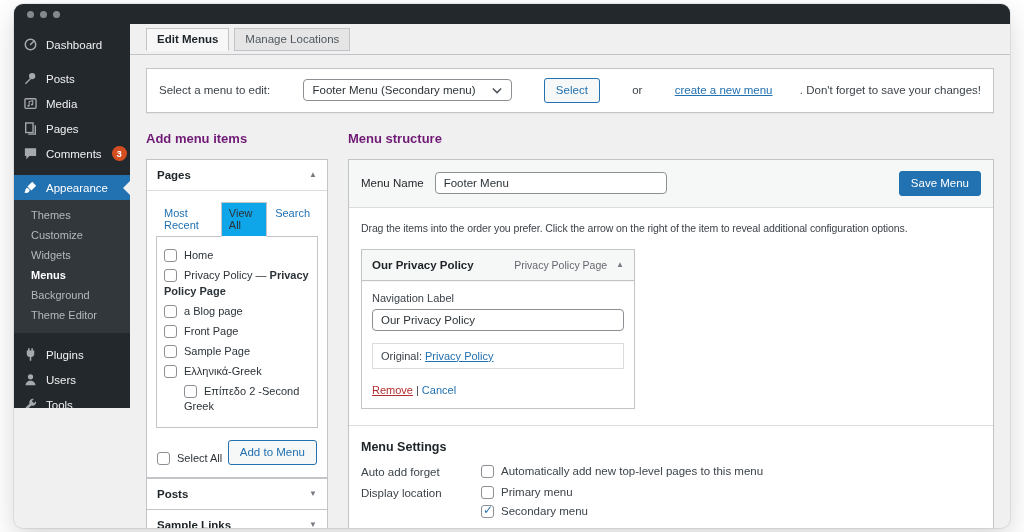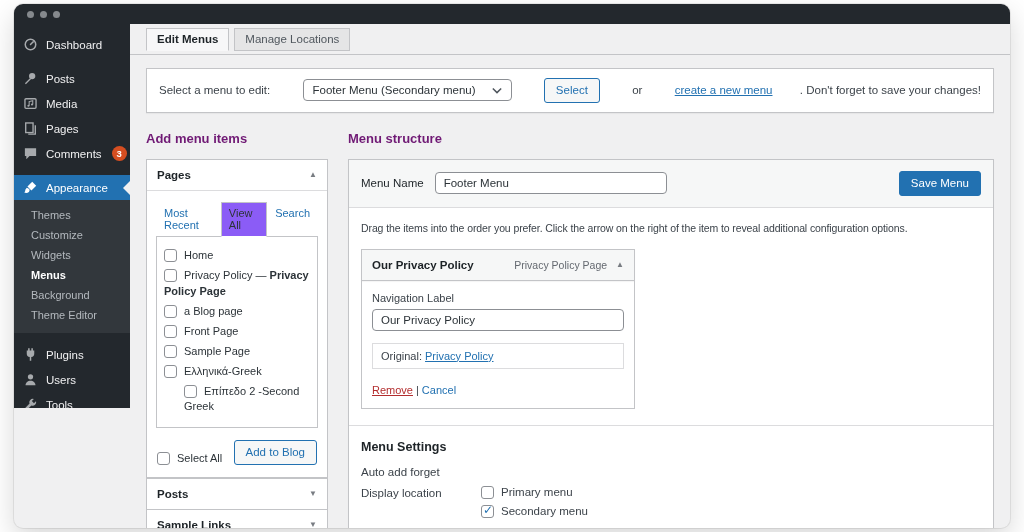--- a/index.html
+++ b/index.html
@@ -55,21 +55,21 @@
   
   .left-col{ width:182px; flex:none; }
   .postbox{ background:#fff; border:1px solid #c3c4c7; }
   .postbox + .postbox{ margin-top:-1px; }
   .pb-header{ display:flex; justify-content:space-between; align-items:center; padding:9px 10px; font-size:11.5px; font-weight:bold; color:#1d2327; cursor:pointer; }
   .postbox.open > .pb-header{ border-bottom:1px solid #dcdcde; }
   .pb-arrow{ color:#787c82; font-size:8px; line-height:1; }
   .pb-body{ padding:11px 9px 9px; }
   .quick-tabs{ display:flex; position:relative; z-index:1; }
   .qt{ font-size:11px; padding:4px 7px 5px; color:#2271b1; cursor:pointer; border:1px solid transparent; margin-bottom:-1px; }
-  .qt.active{ background:#8b5cf6; border-color:#c3c4c7; border-bottom-color:#fff; color:#2c3338; }
+  .qt.active{ background:#0ea5e9; border-color:#c3c4c7; border-bottom-color:#fff; color:#2c3338; }
   .list-box{ border:1px solid #c3c4c7; padding:7px 7px 8px; font-size:11px; color:#2c3338; }
   .page-item{ display:block; margin:4px 0; line-height:1.45; cursor:pointer; }
   .page-item.indent{ padding-left:20px; }
   .cb{ display:inline-block; width:13px; height:13px; border:1px solid #8c8f94; border-radius:3px; background:#fff; vertical-align:-3px; margin-right:7px; position:relative; cursor:pointer; }
   .cb.checked::after{ content:"✓"; position:absolute; left:1px; top:-2.5px; color:#2271b1; font-size:12px; font-weight:bold; }
   .pb-footer{ display:flex; justify-content:space-between; align-items:flex-end; padding:12px 1px 3px; font-size:11px; color:#2c3338; }
 
   
   .right-col{ flex:1; min-width:0; }
   .menu-panel{ background:#fff; border:1px solid #c3c4c7; box-shadow:0 1px 1px rgba(0,0,0,.04); }
@@ -274,21 +274,21 @@
                   <label class="page-item"><span class="cb"></span><span>a Blog page</span></label>
                   <label class="page-item"><span class="cb"></span><span>Front Page</span></label>
                   <label class="page-item"><span class="cb"></span><span>Sample Page</span></label>
                   <label class="page-item"><span class="cb"></span><span>Ελληνικά-Greek</span></label>
                   <label class="page-item indent"><span class="cb"></span><span>Επίπεδο 2 -Second Greek</span></label>
                 </div>
               <div class="pb-footer">
                 <label class="opt">
                   <span class="cb"></span><span>Select All</span>
                 </label>
-                <button class="btn secondary">Add to Blog</button>
+                <button class="btn secondary">Add to Menu</button>
               </div>
             </div>
           </div>
 
           <div id="accordion-list">
               <div class="postbox">
                 <div class="pb-header">
                   <span>Posts</span>
                   <span class="pb-arrow">▼</span>
                 </div>
@@ -334,20 +334,23 @@
                     <a class="danger">Remove</a><span class="sep">|</span><a class="cancel">Cancel</a>
                   </div>
                 </div>
               </div>
             </div>
 
             <div class="menu-settings">
               <h3 class="ms-title">Menu Settings</h3>
               <div class="ms-row">
                 <span class="ms-label">Auto add forget</span>
+                <label class="opt">
+                  <span class="cb"></span><span>Automatically add new top-level pages to this menu</span>
+                </label>
               </div>
               <div class="ms-row">
                 <span class="ms-label">Display location</span>
                 <div class="ms-opts" id="locations-list">
                     <label class="opt"><span class="cb"></span><span>Primary menu</span></label>
                     <label class="opt"><span class="cb checked"></span><span>Secondary menu</span></label>
                   </div>
               </div>
             </div>
 

